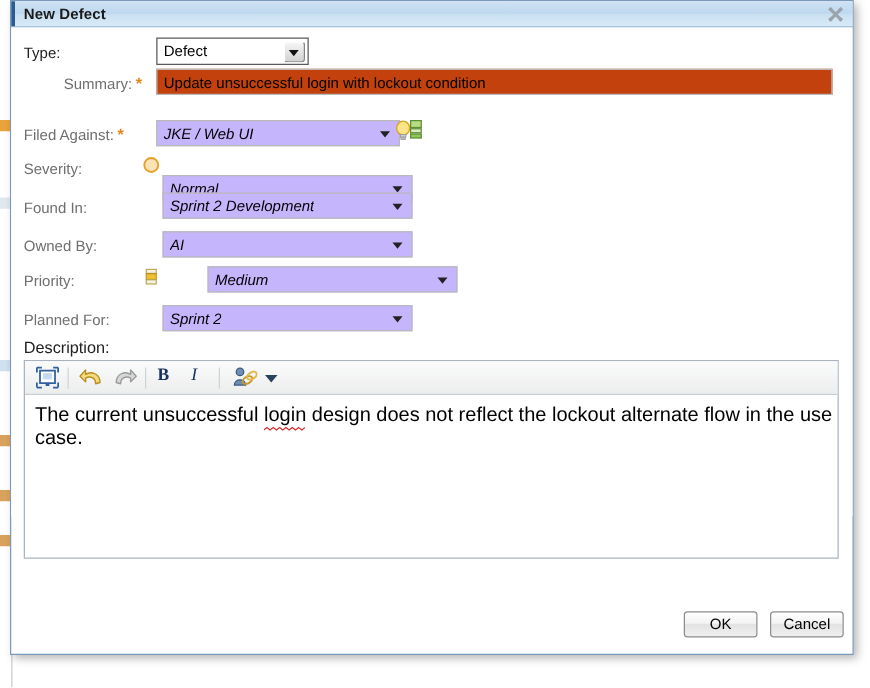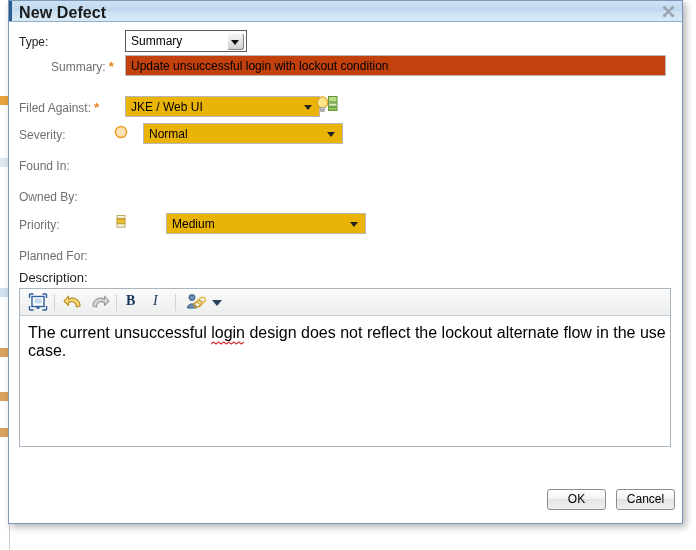--- a/index.html
+++ b/index.html
@@ -40,21 +40,21 @@
     background: linear-gradient(to bottom, #cfe2f3 0%, #bed8ef 48%, #c9e0f2 52%, #d9eaf7 100%);
     border-bottom: 1px solid #8fb0cc;
     box-sizing: border-box;
   }
   .titlebar .accent {
     position: absolute; left: 0; top: 0; width: 3px; height: 20px;
     background: #2a5d8f;
   }
   .title-text {
     position: absolute; left: 10px; top: 3px;
-    font-size: 16px; font-weight: bold; color: #1a1a1a;
+    font-size: 12px; font-weight: bold; color: #1a1a1a;
     letter-spacing: 0.1px;
   }
   .close-btn {
     position: absolute; right: 6px; top: 3px;
     width: 15px; height: 15px;
     cursor: pointer;
   }
   .close-btn svg { display: block; }
 
   
@@ -99,24 +99,25 @@
     width: 0; height: 0;
     border-left: 4px solid transparent;
     border-right: 4px solid transparent;
     border-top: 5px solid #111;
   }
 
   
   .selflat {
     position: absolute;
     border: 1px solid #b9b9b9;
-    background: #eab308;
+    background: #c4b5fd;
     box-sizing: border-box;
     height: 21px;
     cursor: pointer;
+    font-style: italic;
   }
   .selflat .val {
     position: absolute; left: 5px; top: 3px;
     font-size: 12px; color: #000;
     white-space: nowrap; overflow: hidden;
   }
   .selflat .car {
     position: absolute; right: 7px; top: 8px;
     width: 0; height: 0;
     border-left: 4px solid transparent;
@@ -221,21 +222,21 @@
         </svg>
       </div>
     </div>
 
     <div class="dlg-body">
 
       <div class="label dark" style="top:13px;">
         <span>Type:</span>
       </div>
       <div class="sel3d" style="left:116px; top:8px; width:122px;">
-        <span class="val">Summary</span>
+        <span class="val">Defect</span>
         <span class="btn">
             <span class="car"></span>
           </span>
       </div>
 
       <div class="label" style="top:38px;margin-left:32px;">
         <span>Summary:</span><span class="req">*</span>
       </div>
       <div class="tinput" style="left:116px; top:33px; width:541px;">
         <span class="val">Update unsuccessful login with lockout condition</span>
@@ -260,50 +261,62 @@
       </div>
 
       <div class="label" style="top:106px;">
         <span>Severity:</span>
       </div>
       <div class="ico" style="left:105px; top:103px;">
         <svg width="14" height="14" viewBox="0 0 14 14">
           <circle cx="7" cy="7" r="5.6" fill="#fbe3b8" stroke="#e8a02a" stroke-width="1.5"></circle>
         </svg>
       </div>
-      <div class="selflat" style="left:121px; top:101px; width:200px;margin-left:13px;">
+      <div class="selflat" style="left:121px; top:118px; width:200px;">
         <span class="val">Normal</span>
         <span class="car"></span>
       </div>
 
       <div class="label" style="top:137px;">
         <span>Found In:</span>
       </div>
+      <div class="selflat" style="left:121px; top:132px; width:200px;">
+        <span class="val">Sprint 2 Development</span>
+        <span class="car"></span>
+      </div>
 
       <div class="label" style="top:168px;">
         <span>Owned By:</span>
+      </div>
+      <div class="selflat" style="left:121px; top:163px; width:200px;">
+        <span class="val">AI</span>
+        <span class="car"></span>
       </div>
 
       <div class="label" style="top:196px;">
         <span>Priority:</span>
       </div>
       <div class="ico" style="left:105px; top:192px;">
         <svg width="14" height="15" viewBox="0 0 14 15">
           <rect x="3" y="1.5" width="8" height="3.2" fill="#f4f0e2" stroke="#b8a44e" stroke-width="0.9"></rect>
           <rect x="3" y="5.0" width="8" height="4.6" fill="#edc02f" stroke="#b8901b" stroke-width="0.9"></rect>
           <rect x="3" y="9.8" width="8" height="3.4" fill="#f4f0e2" stroke="#b8a44e" stroke-width="0.9"></rect>
         </svg>
       </div>
       <div class="selflat" style="left:121px; top:191px; width:200px;margin-left:36px;">
         <span class="val">Medium</span>
         <span class="car"></span>
       </div>
 
       <div class="label" style="top:227px;">
         <span>Planned For:</span>
+      </div>
+      <div class="selflat" style="left:121px; top:222px; width:200px;">
+        <span class="val">Sprint 2</span>
+        <span class="car"></span>
       </div>
 
       <div class="desc-label">Description:</div>
 
       <div class="editor">
         <div class="toolbar">
 
           <div class="tb-item" style="left:7px;">
             <svg width="22" height="21" viewBox="0 0 22 21">
               <rect x="5" y="4.5" width="12" height="10" fill="#ffffff" stroke="#2f5f9e" stroke-width="1.4"></rect>

